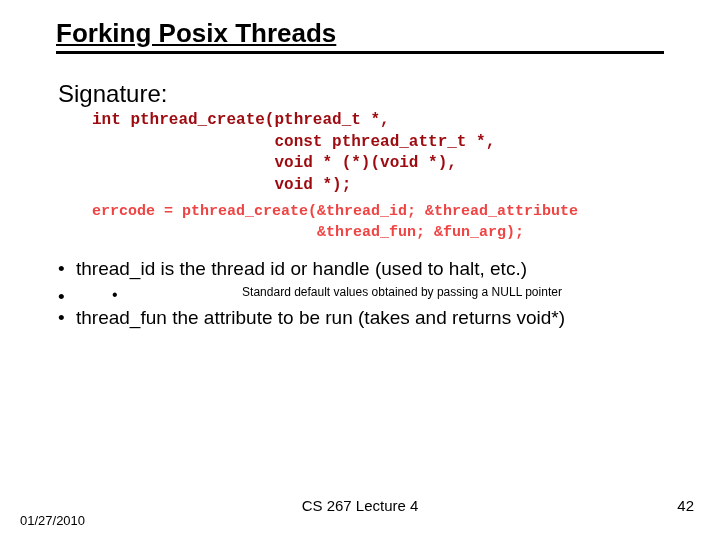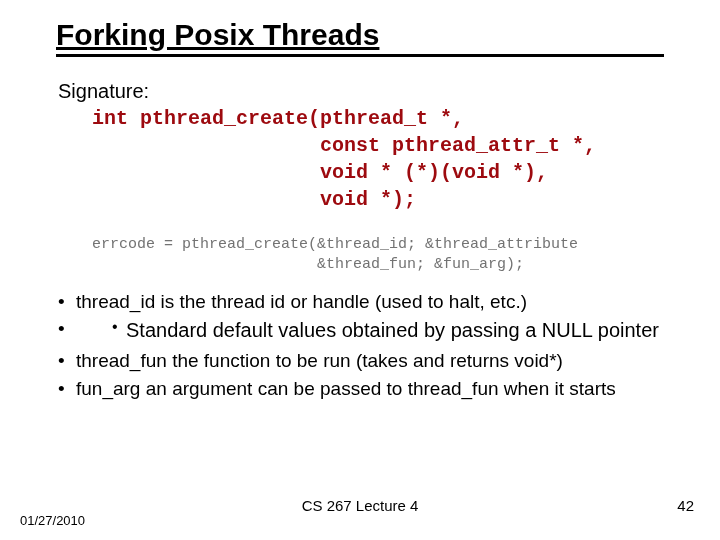--- a/index.html
+++ b/index.html
@@ -22,46 +22,46 @@
     position: absolute;
     left: 56px;
     top: 18px;
     width: 608px;
     border-bottom: 3px solid #000;
     padding-bottom: 2px;
   }
   .title {
     font-weight: bold;
     text-decoration: underline;
-    font-size: 30px;
+    font-size: 26px;
     letter-spacing: 0px;
   }
   .body {
     position: absolute;
     left: 58px;
     top: 80px;
     width: 620px;
   }
   .sec-head {
-    font-size: 20px;
+    font-size: 24px;
     margin: 0 0 2px 0;
   }
   .code {
     font-family: "Courier New", Courier, monospace;
     font-weight: bold;
     color: #9d0a0f;
-    font-size: 20px;
+    font-size: 16px;
     white-space: pre;
     line-height: 1.35;
-    margin: 0 0 22px 34px;
+    margin: 0 0 6px 34px;
   }
   .code2 {
     font-family: "Courier New", Courier, monospace;
-    font-weight: normal;
-    color: #737373;
+    font-weight: bold;
+    color: #ef4444;
     font-size: 15px;
     white-space: pre;
     line-height: 1.35;
     margin: 0 0 14px 34px;
   }
   ul.outer {
     list-style: none;
     padding: 0;
     margin: 8px 0 14px 0;
   }
@@ -81,23 +81,24 @@
     font-size: 19px;
   }
   ul.inner {
     list-style: none;
     padding: 0;
     margin: 4px 0 6px 36px;
   }
   ul.inner > li {
     position: relative;
     padding-left: 14px;
-    font-size: 20px;
+    font-size: 12px;
     line-height: 1.3;
     margin-bottom: 2px;
+    text-align: center;
   }
   ul.inner > li::before {
     content: "•";
     position: absolute;
     left: 0;
     top: 0;
     color: #000;
     font-size: 16px;
   }
   .footer {
@@ -147,22 +148,21 @@
     <div class="code2">errcode = pthread_create(&amp;thread_id; &amp;thread_attribute
                          &amp;thread_fun; &amp;fun_arg);</div>
 
     <ul class="outer">
       <li><span>thread_id  is the thread id or handle (used to halt, etc.)</span></li>
       <li>
         <ul class="inner">
           <li><span>Standard default values obtained by passing a NULL pointer</span></li>
         </ul>
       </li>
-      <li><span>thread_fun the function to be run (takes and returns void*)</span></li>
-      <li><span>fun_arg an argument can be passed to thread_fun when it starts</span></li>
+      <li><span>thread_fun the attribute to be run (takes and returns void*)</span></li>
     </ul>
 
   </div>
 
   <div class="footer">
     <div class="date">01/27/2010</div>
     <div class="lecture">CS 267 Lecture 4</div>
     <div class="pagenum">42</div>
   </div>
 

